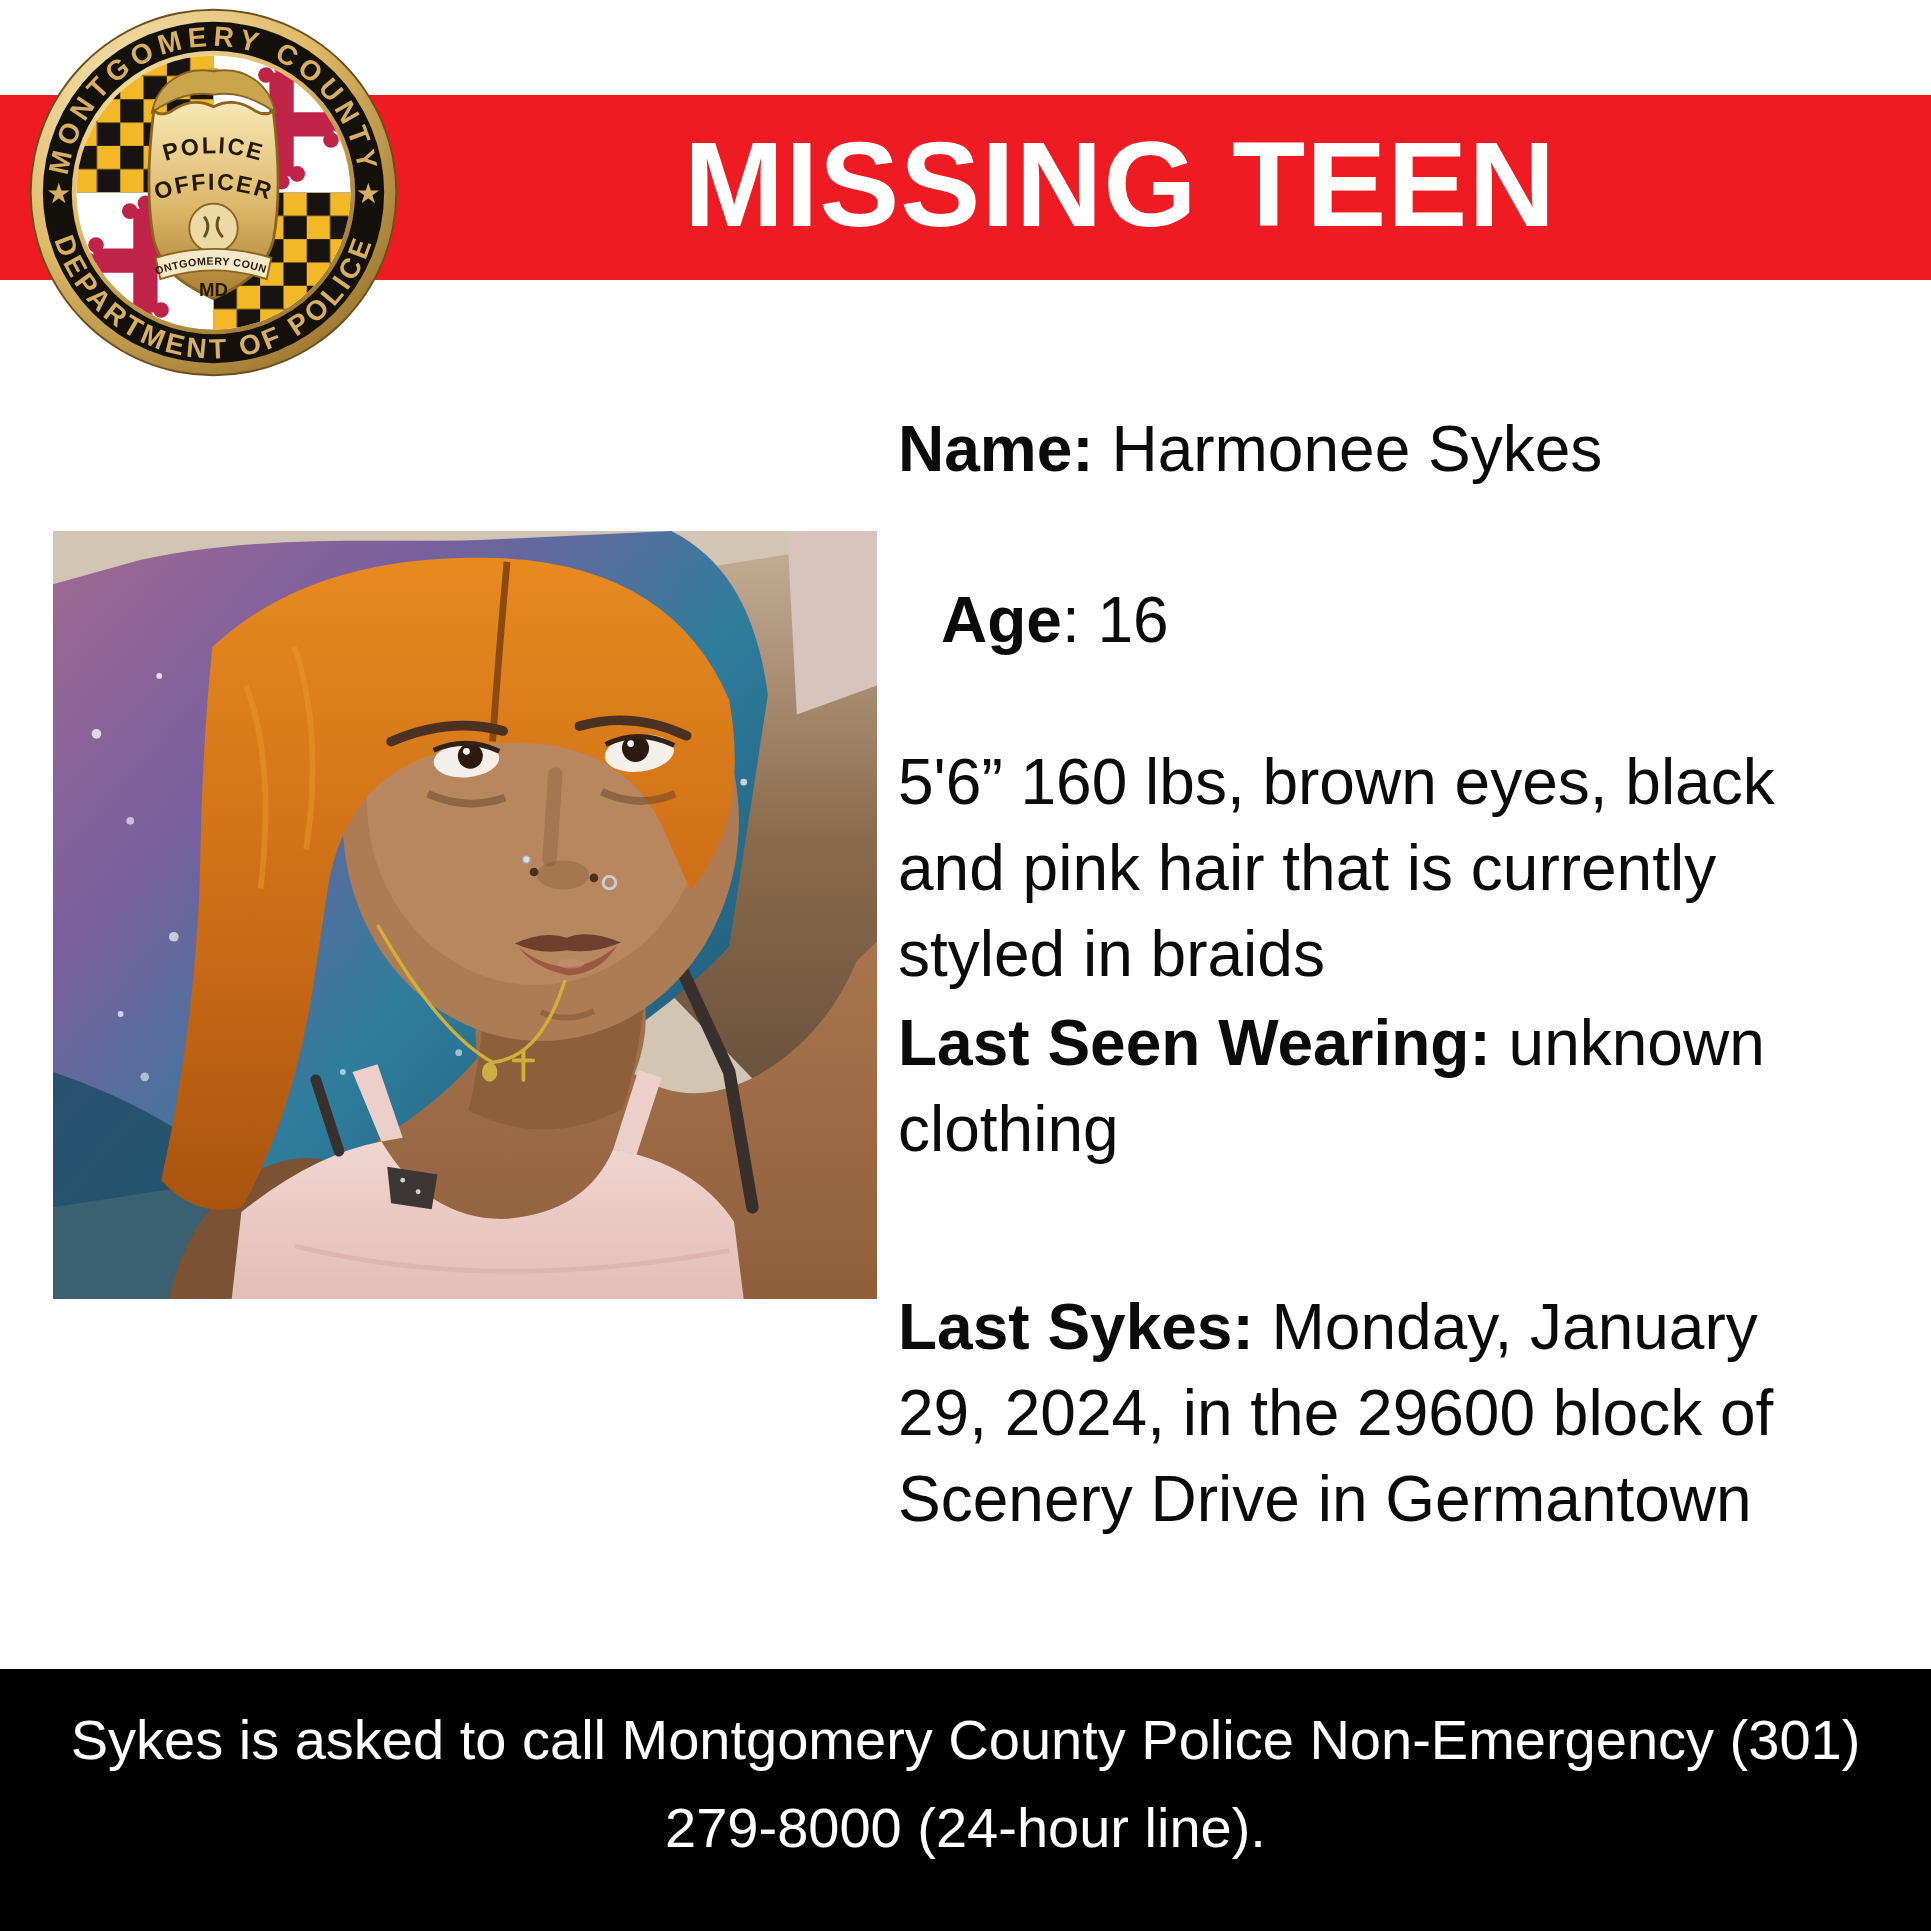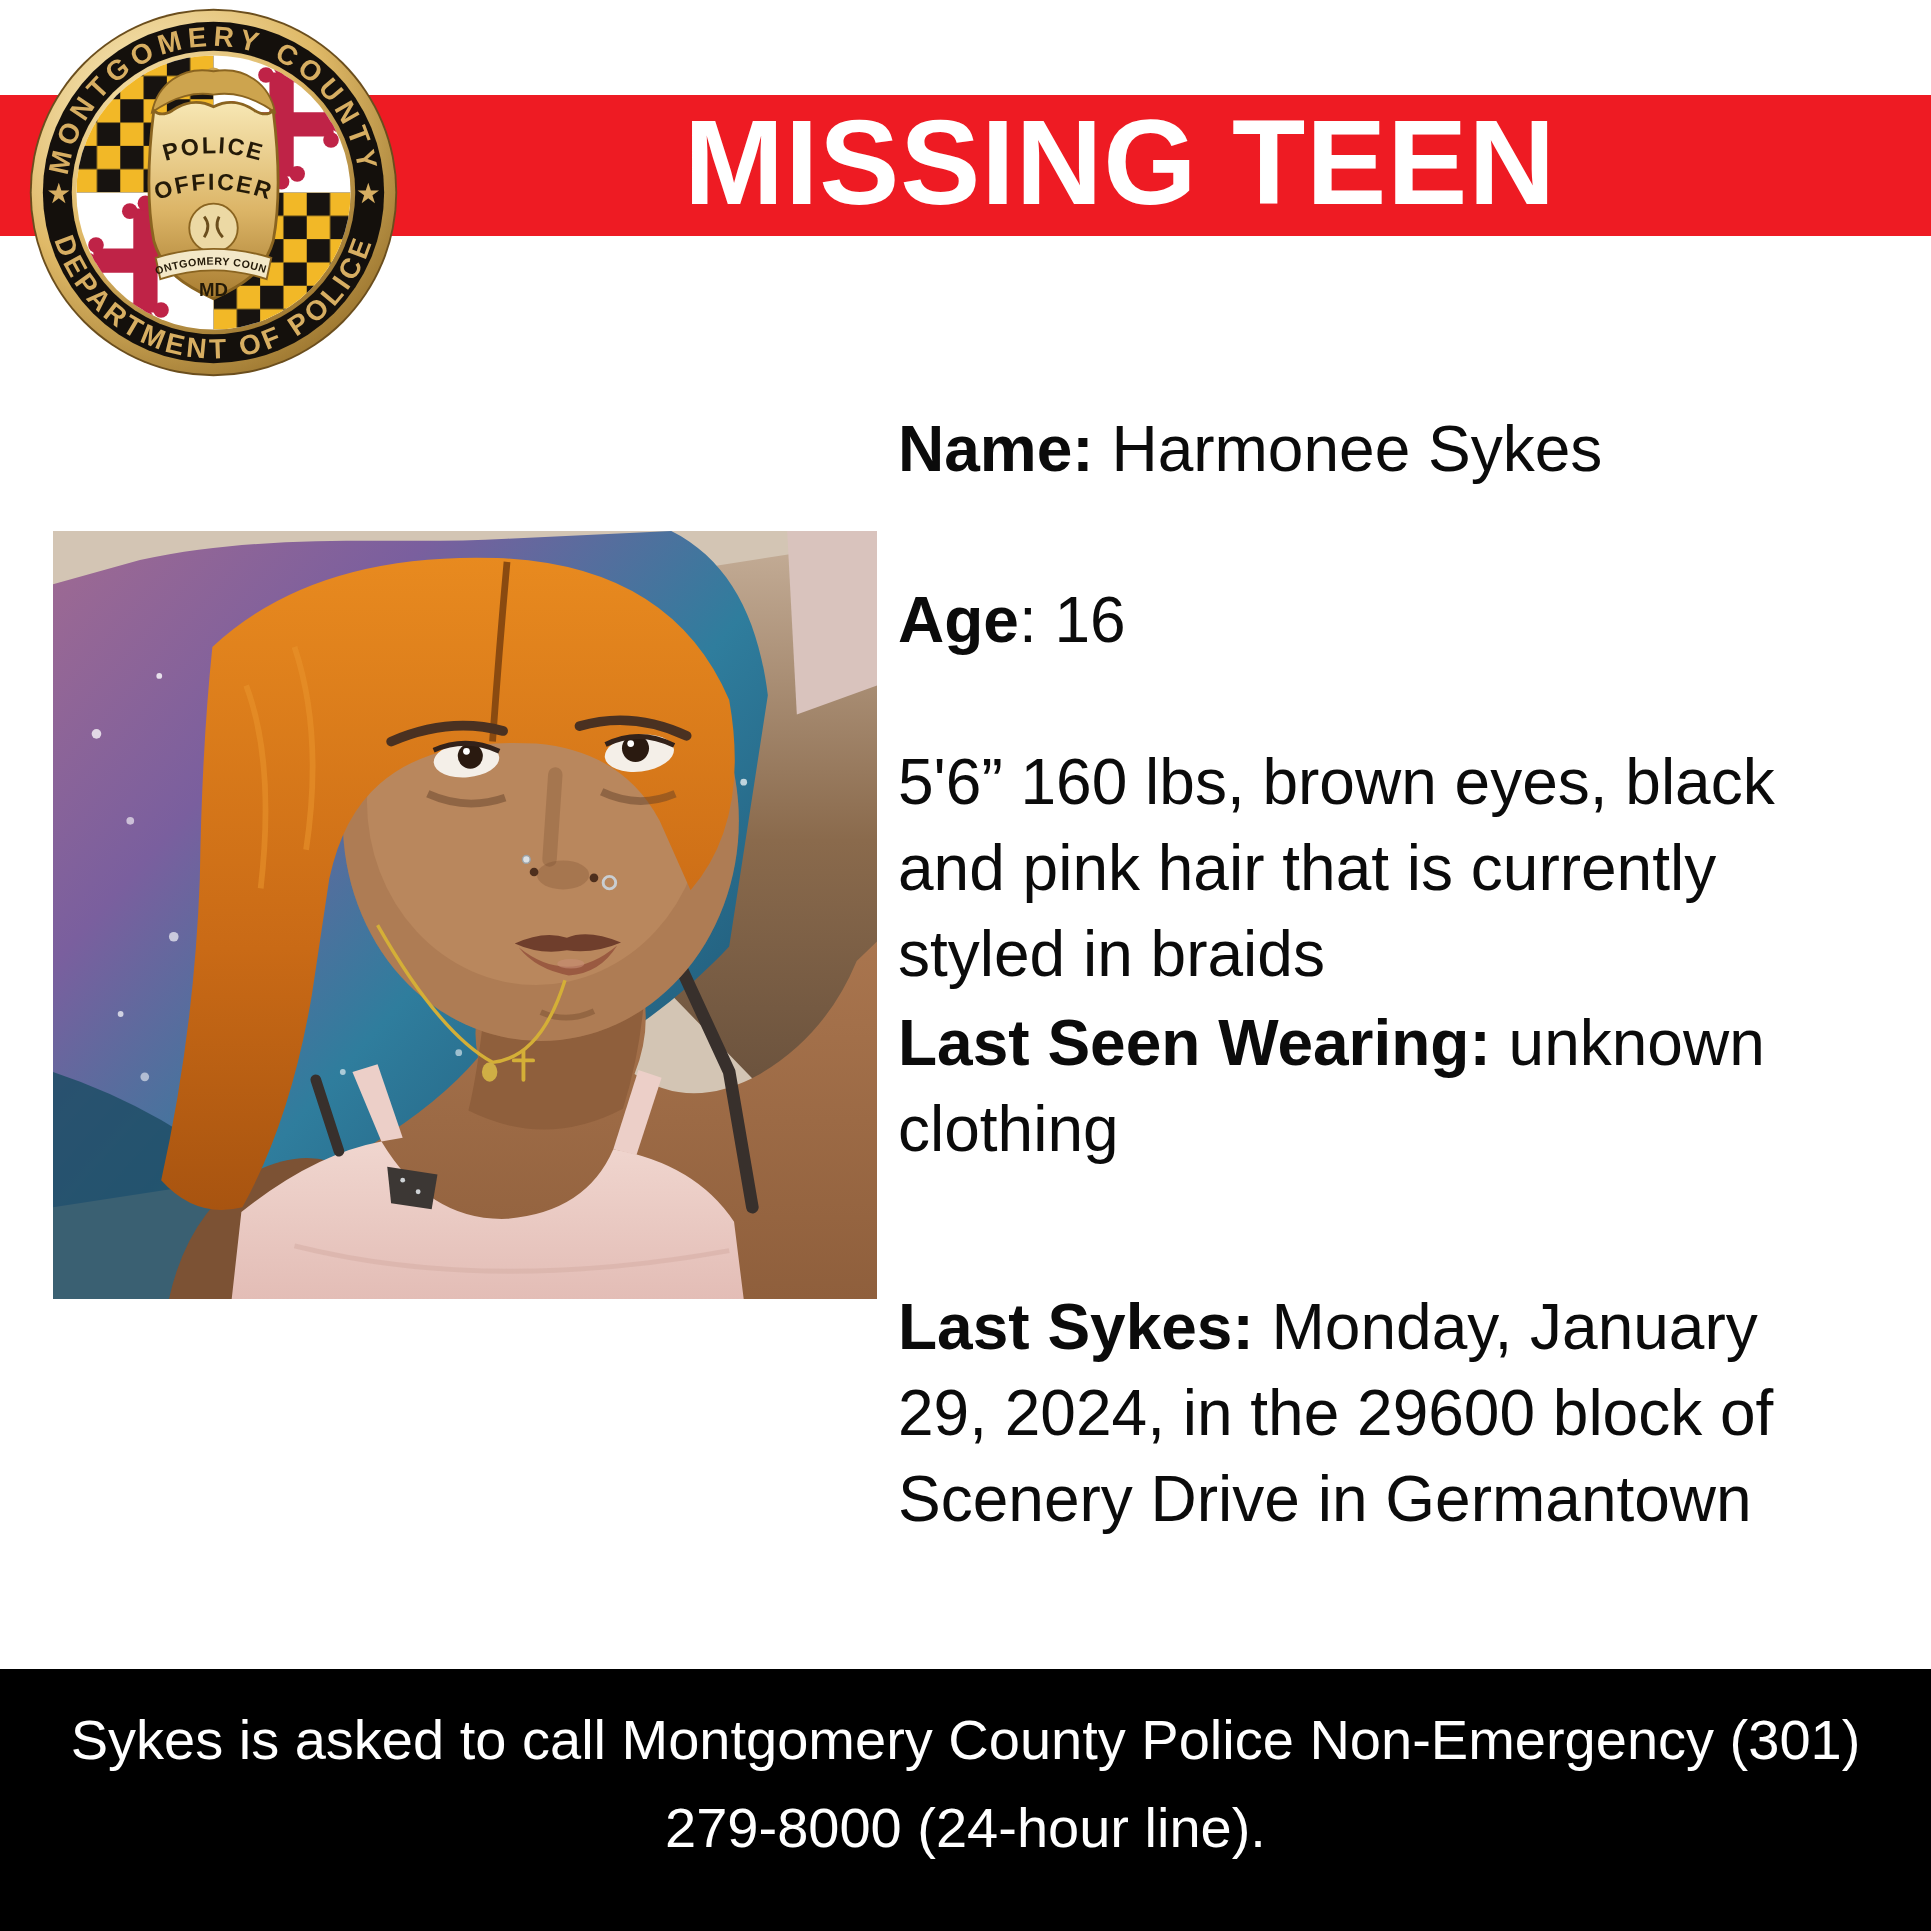--- a/index.html
+++ b/index.html
@@ -1,36 +1,36 @@
 <!DOCTYPE html>
 <html><head>
 <meta charset="utf-8">
 <style>
   html,body{margin:0;padding:0;background:#ffffff;}
   .poster{
     position:relative;width:1931px;height:1931px;background:#ffffff;
     overflow:hidden;font-family:"Liberation Sans","DejaVu Sans",sans-serif;color:#0b0b0b;
   }
   
-  .red-banner{position:absolute;left:0;top:95px;width:1931px;height:141px;}
+  .red-banner{position:absolute;left:0;top:95px;width:1931px;height:185px;}
   .title{
     position:absolute;left:309px;right:0;top:50%;transform:translateY(-53%);
     text-align:center;font-size:120px;font-weight:700;letter-spacing:1px;
     color:#ffffff;white-space:nowrap;
   }
   
   .seal{position:absolute;left:27px;top:5.8px;width:373px;height:373px;}
   
   .photo{position:absolute;left:53px;top:531px;width:824px;height:768px;}
   
   .details{position:absolute;left:898px;width:1014px;top:0;height:1497px;}
   .block{position:absolute;left:0;font-size:64px;line-height:86px;white-space:nowrap;}
   .block b{font-weight:700;}
   .b-name{top:406px;}
-  .b-age{top:577px;}
+  .b-age{top:577px;margin-left:43px;}
   .b-desc{top:739px;}
   .b-wearing{top:1000px;}
   .b-lastseen{top:1284px;}
   
   .footer{
     position:absolute;left:0;top:1669px;width:1931px;height:262px;background:#000000;
     color:#ffffff;text-align:center;padding-top:27px;box-sizing:border-box;
   }
   .footer .fline{font-size:56px;line-height:88px;font-weight:400;white-space:nowrap;}
 </style>

